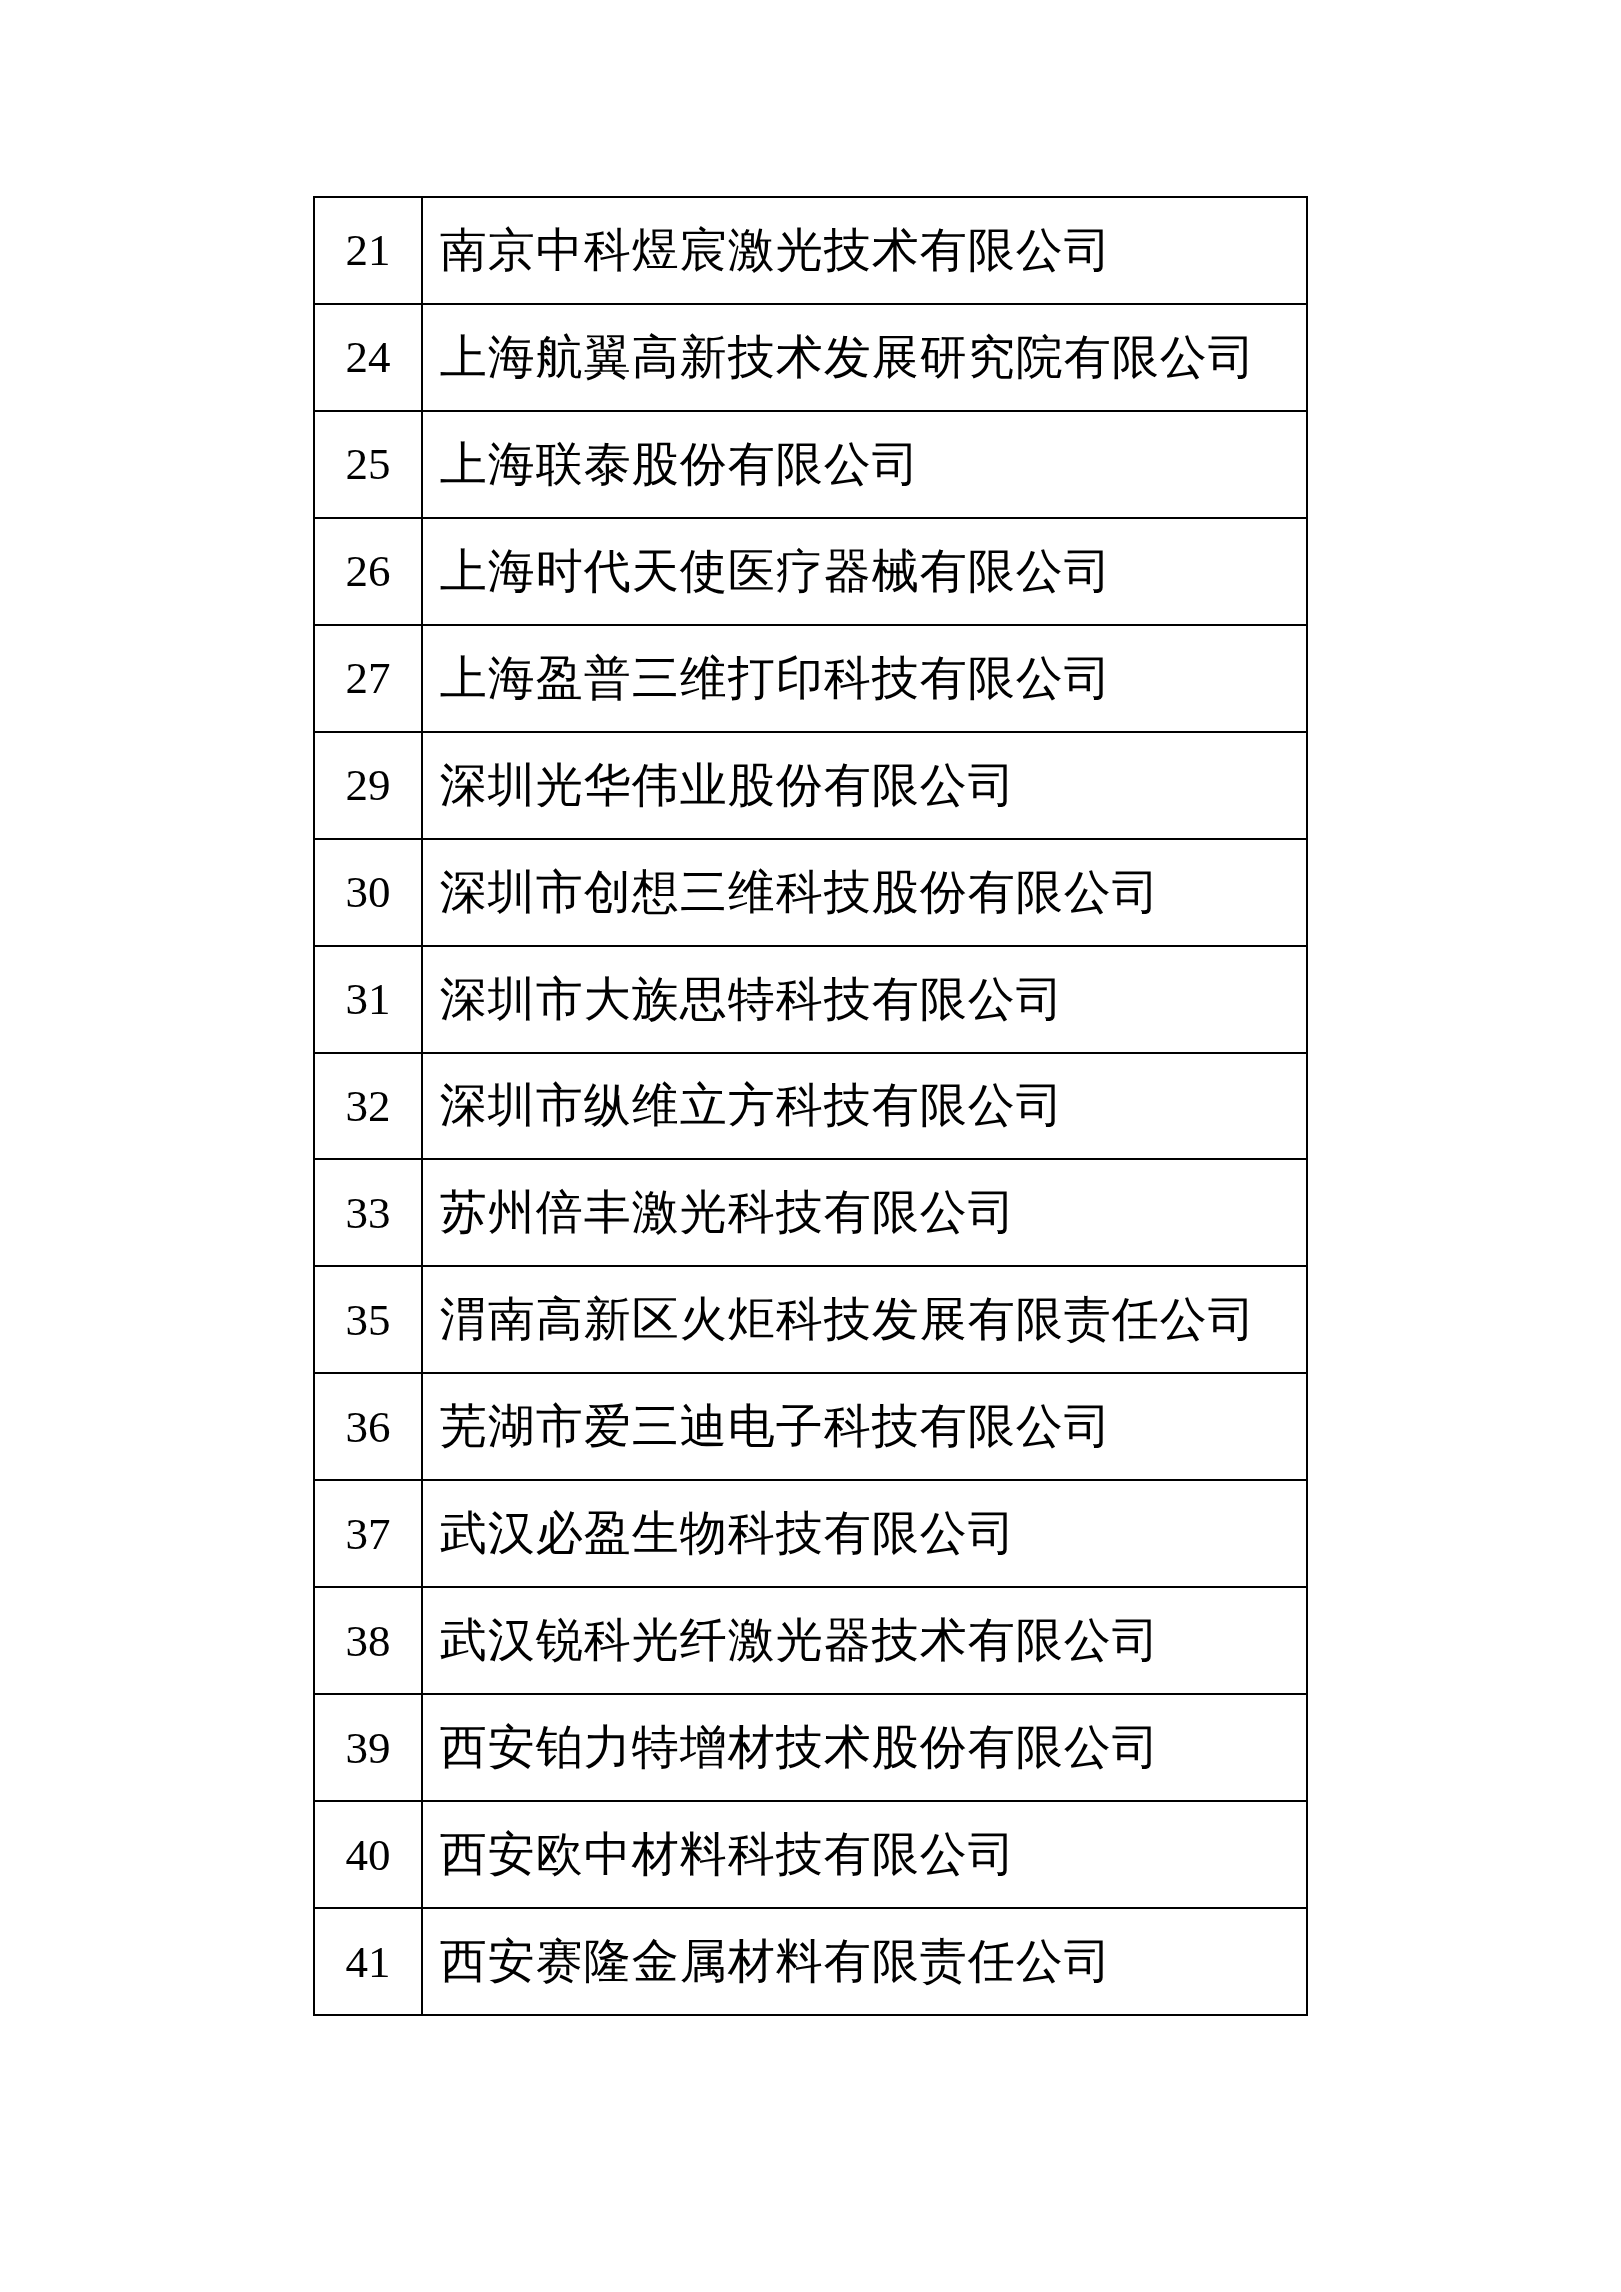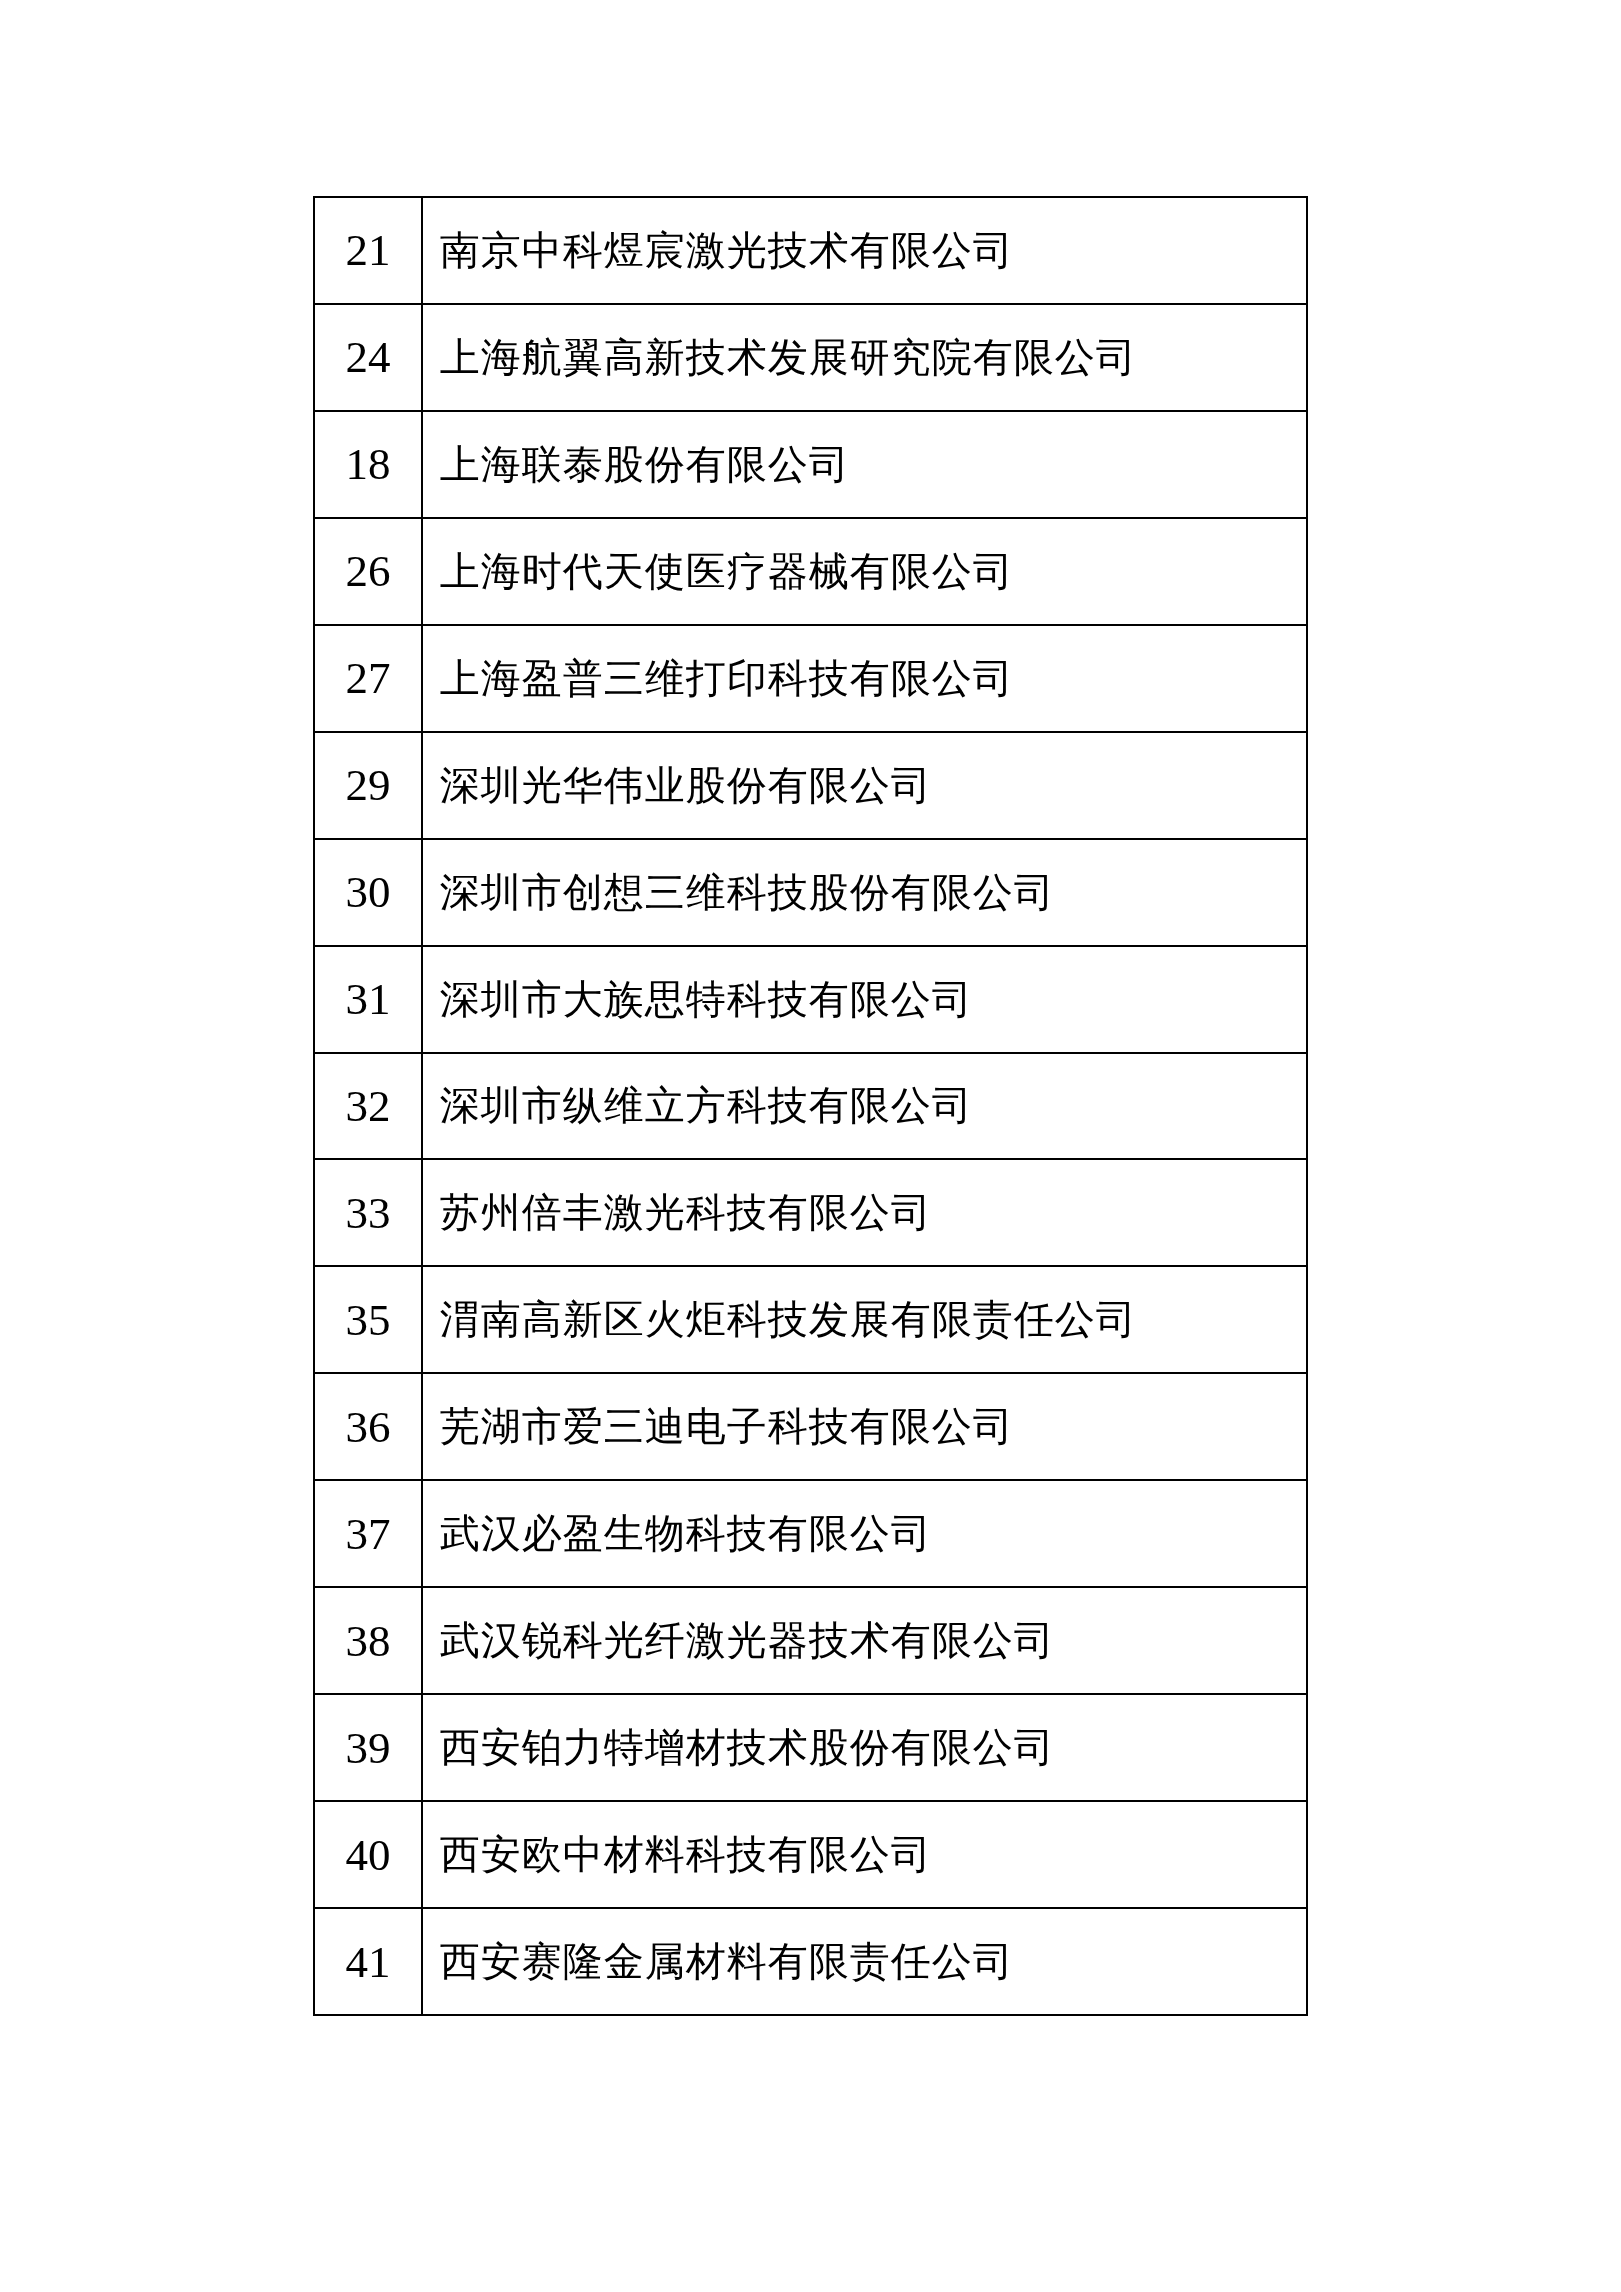--- a/index.html
+++ b/index.html
@@ -39,21 +39,21 @@
   td.cell-index {
     width: 104px;
     text-align: center;
     font-size: 45px;
     font-family: "Liberation Serif", "DejaVu Serif", serif;
   }
   td.cell-name {
     padding-left: 16.7px;
     padding-right: 5.9px;
     text-align: left;
-    font-size: 40px;
+    font-size: 47px;
     letter-spacing: 1px;
     font-family: Liberation Mono, monospace;
   }
 </style>
 </head>
 <body>
 
 <div class="doc-page">
   <table class="company-table">
     <tbody id="table-body">
@@ -63,21 +63,21 @@
   </tr>
 
 
 
   <tr>
     <td class="cell-index">24</td>
     <td class="cell-name">上海航翼高新技术发展研究院有限公司</td>
   </tr>
 
   <tr>
-    <td class="cell-index">18</td>
+    <td class="cell-index">25</td>
     <td class="cell-name">上海联泰股份有限公司</td>
   </tr>
 
   <tr>
     <td class="cell-index">26</td>
     <td class="cell-name">上海时代天使医疗器械有限公司</td>
   </tr>
 
   <tr>
     <td class="cell-index">27</td>

